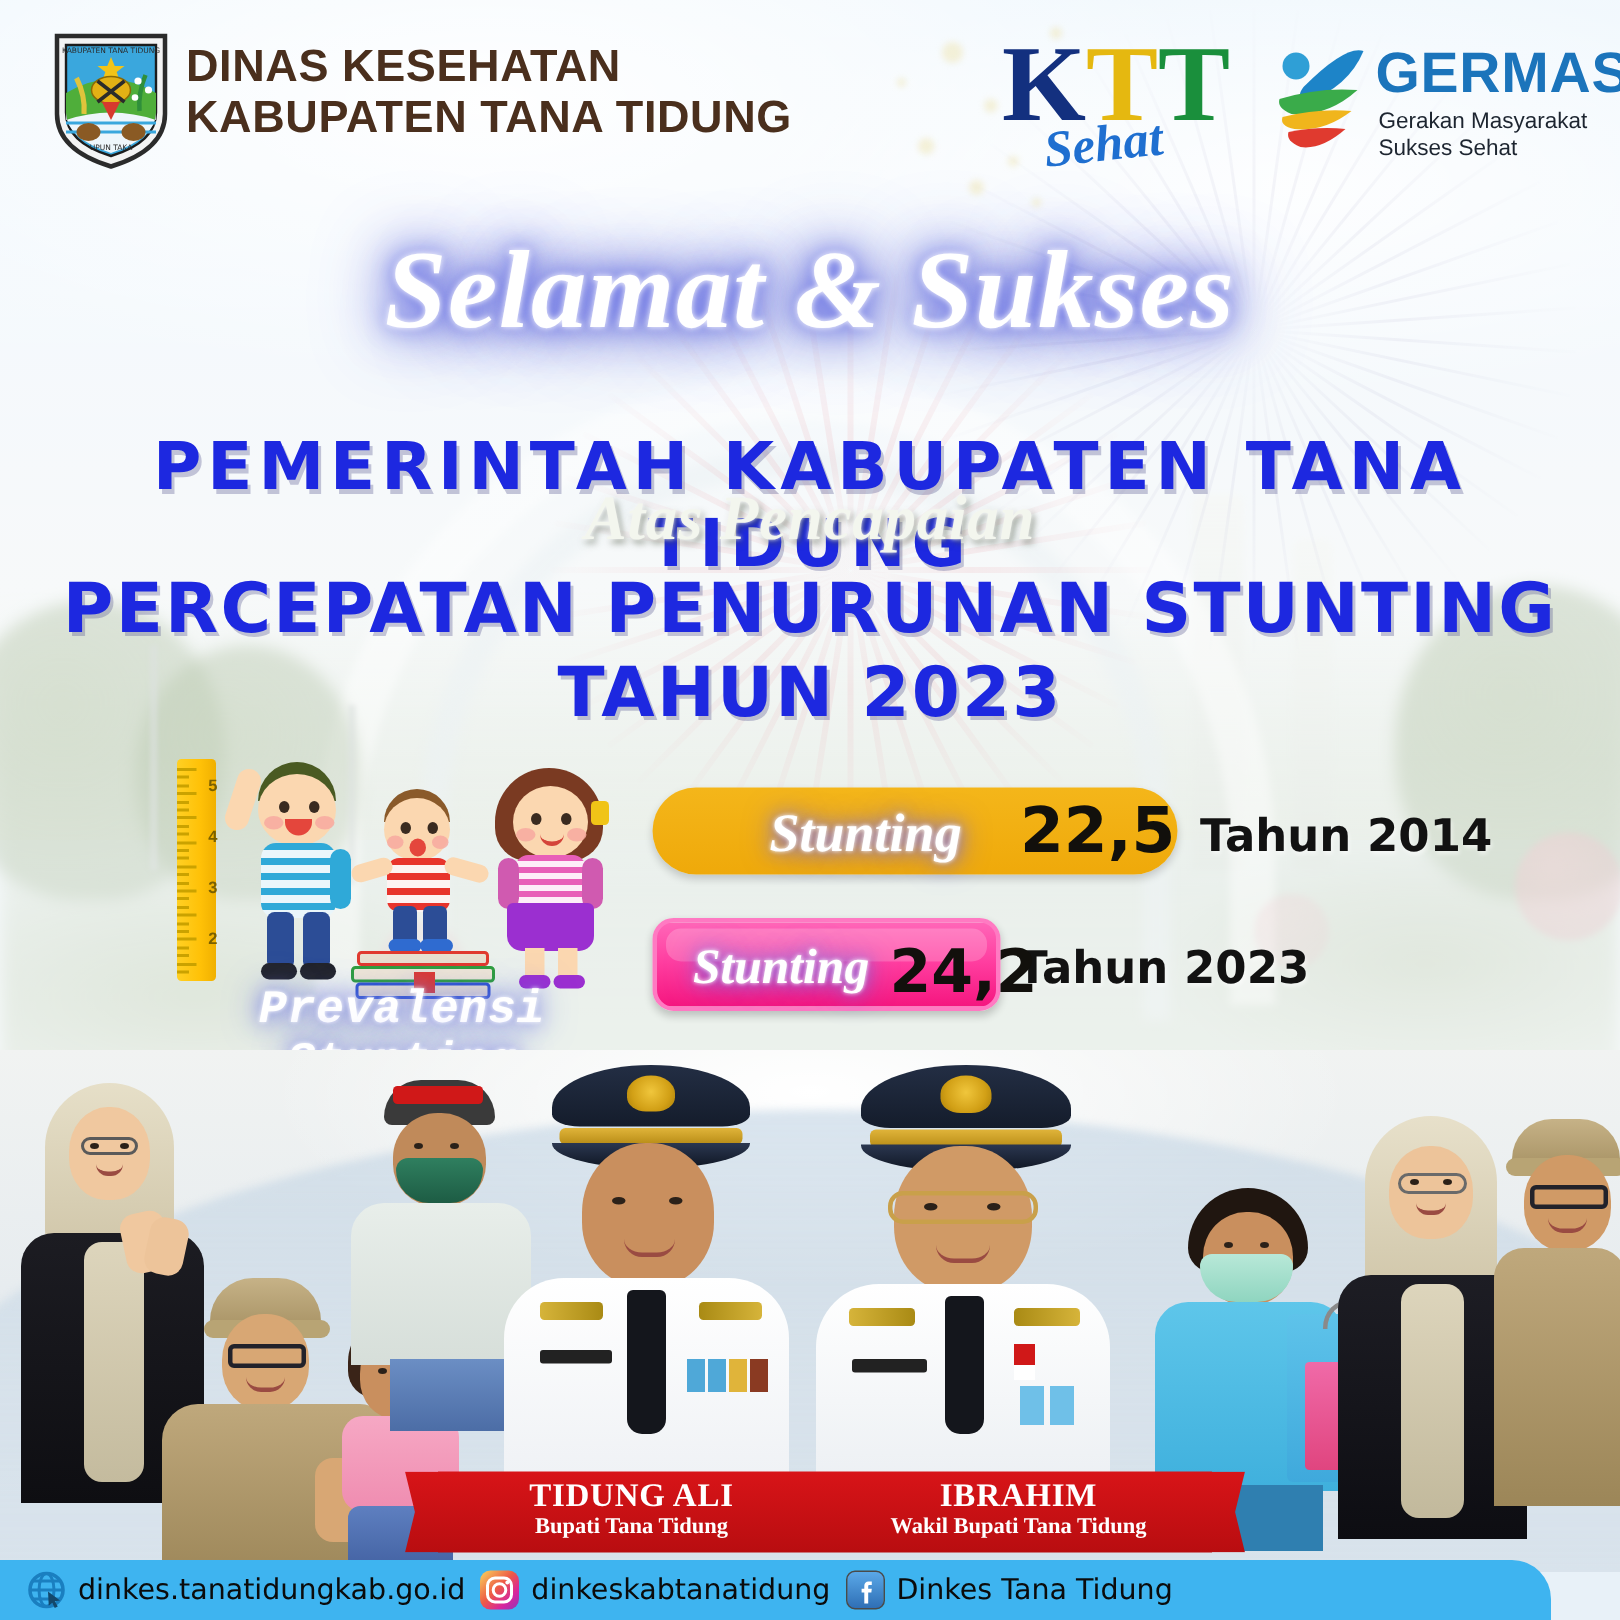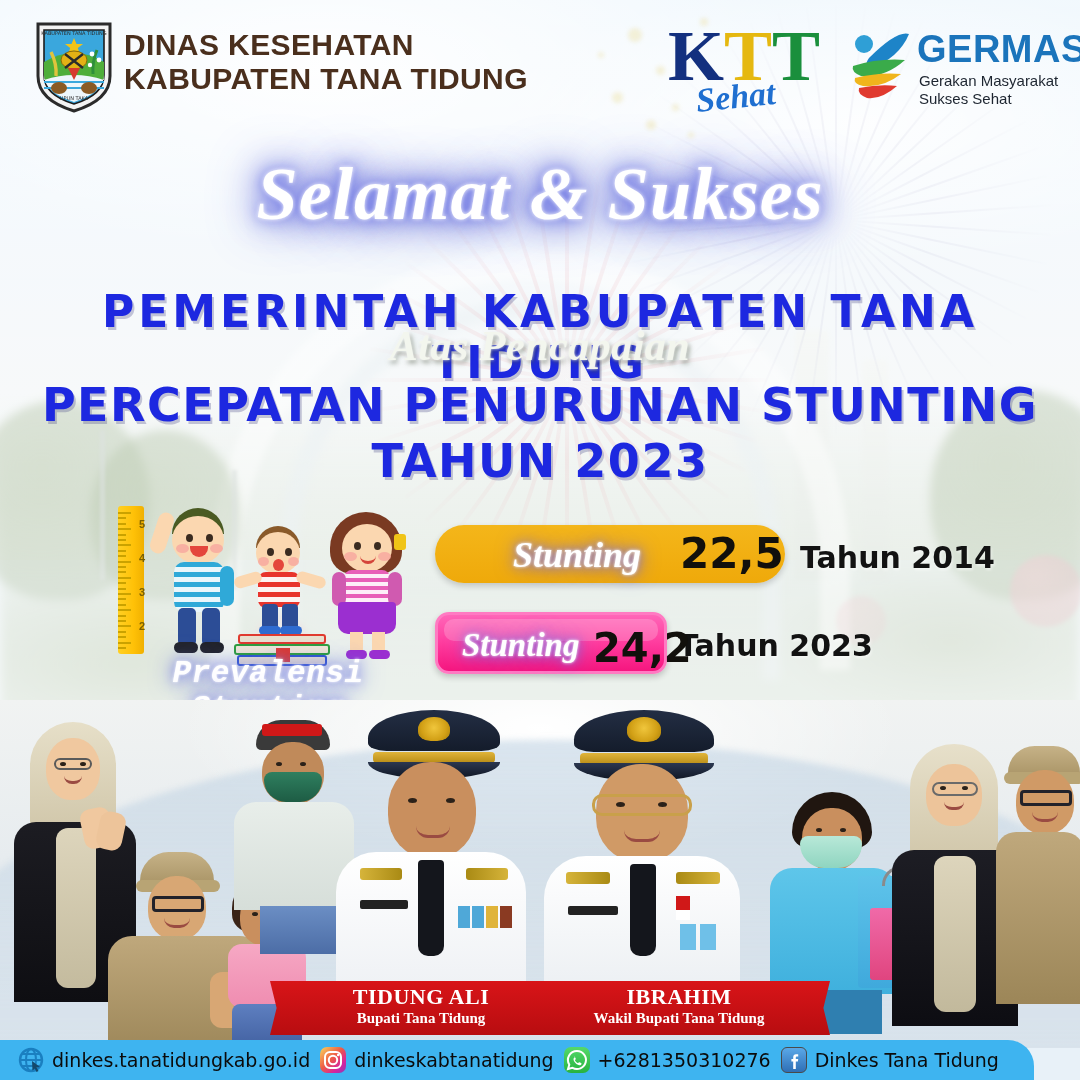--- a/index.html
+++ b/index.html
@@ -767,29 +767,20 @@
       <span class="ico ig">
         <svg viewBox="0 0 26 26" width="26" height="26">
           <rect x="5" y="5" width="16" height="16" rx="5" fill="none" stroke="#fff" stroke-width="2"></rect>
           <circle cx="13" cy="13" r="4.2" fill="none" stroke="#fff" stroke-width="2"></circle>
           <circle cx="18.2" cy="8" r="1.3" fill="#fff"></circle>
         </svg>
       </span>
       <span class="f-text">dinkeskabtanatidung</span>
     </div>
 
-    <div class="f-item">
-      <span class="ico wa">
-        <svg viewBox="0 0 26 26" width="26" height="26">
-          <path d="M13 4a9 9 0 0 0-7.7 13.7L4 22l4.5-1.2A9 9 0 1 0 13 4z" fill="none" stroke="#fff" stroke-width="2"></path>
-          <path d="M10 9.6c.4-.1.7 0 .9.4l.8 1.6c.1.3 0 .6-.2.8l-.5.5c-.1.2-.1.4 0 .6a6 6 0 0 0 2.6 2.5c.2.1.4.1.6-.1l.5-.5c.2-.2.5-.3.8-.2l1.6.8c.4.2.5.6.4.9-.2.7-1 1.3-1.8 1.4-2.5.2-6.4-3.7-6.2-6.2.1-.8.7-1.6 1.5-1.8z" fill="#fff"></path>
-        </svg>
-      </span>
-      <span class="f-text">+6281350310276</span>
-    </div>
 
     <div class="f-item">
       <span class="ico fb">
         <svg viewBox="0 0 26 26" width="26" height="26">
           <path d="M16.2 8.6h-1.6c-.5 0-.8.3-.8.8v1.7h2.4l-.3 2.5h-2.1V21h-2.6v-7.4H9.4v-2.5h1.8V9.2c0-1.8 1.1-2.9 2.8-2.9h2.2z" fill="#fff"></path>
         </svg>
       </span>
       <span class="f-text">Dinkes Tana Tidung</span>
     </div>
   </div>

